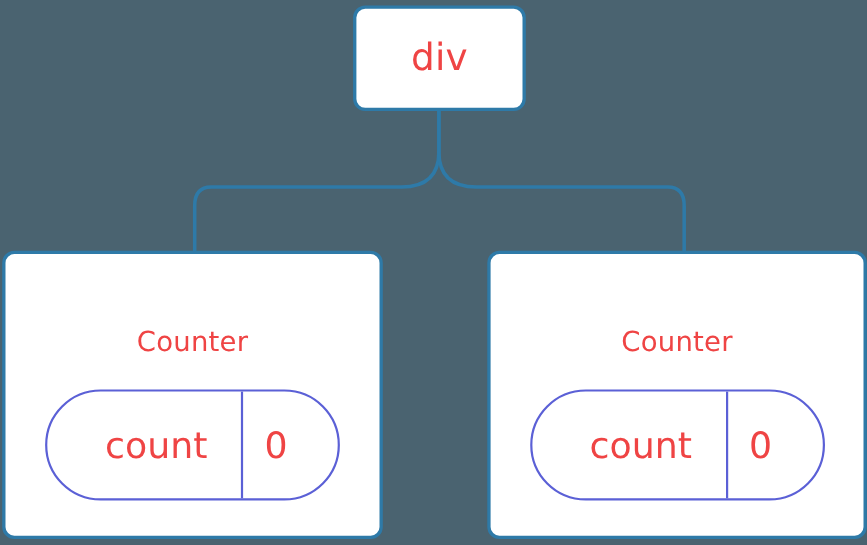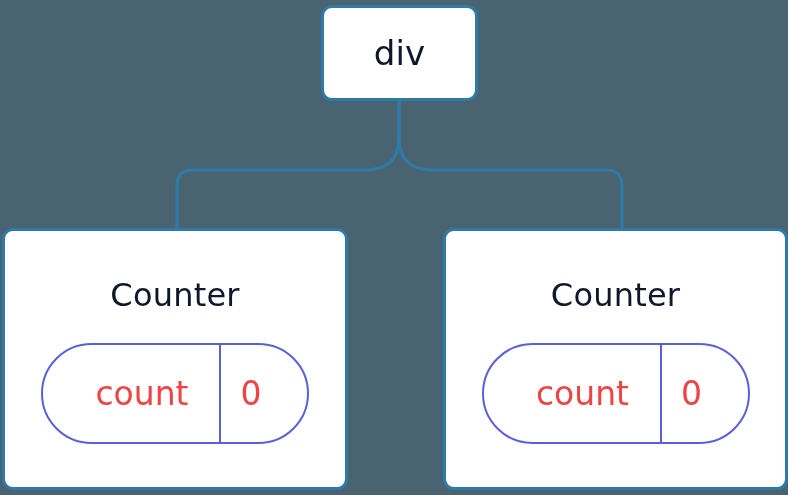--- a/index.html
+++ b/index.html
@@ -55,32 +55,32 @@
     width: 346px;
     height: 262px;
   }
   #node-counter-right {
     left: 443px;
     top: 228px;
     width: 345px;
     height: 262px;
   }
   .node-label {
-    color: #0f172a;
+    color: #ef4444;
     font-family: "DejaVu Sans", sans-serif;
     font-weight: 400;
     letter-spacing: 0.2px;
     white-space: nowrap;
   }
   #node-div .node-label {
     font-size: 34px;
   }
   .counter-title {
-    font-size: 32px;
-    margin-top: 45px;
+    font-size: 25px;
+    margin-top: 65px;
     margin-bottom: 0;
   }
   
   .state-pill {
     position: relative;
     margin-top: 29px;
     width: 268px;
     height: 101px;
     border: 2px solid #5b60d6;
     border-radius: 52px;

